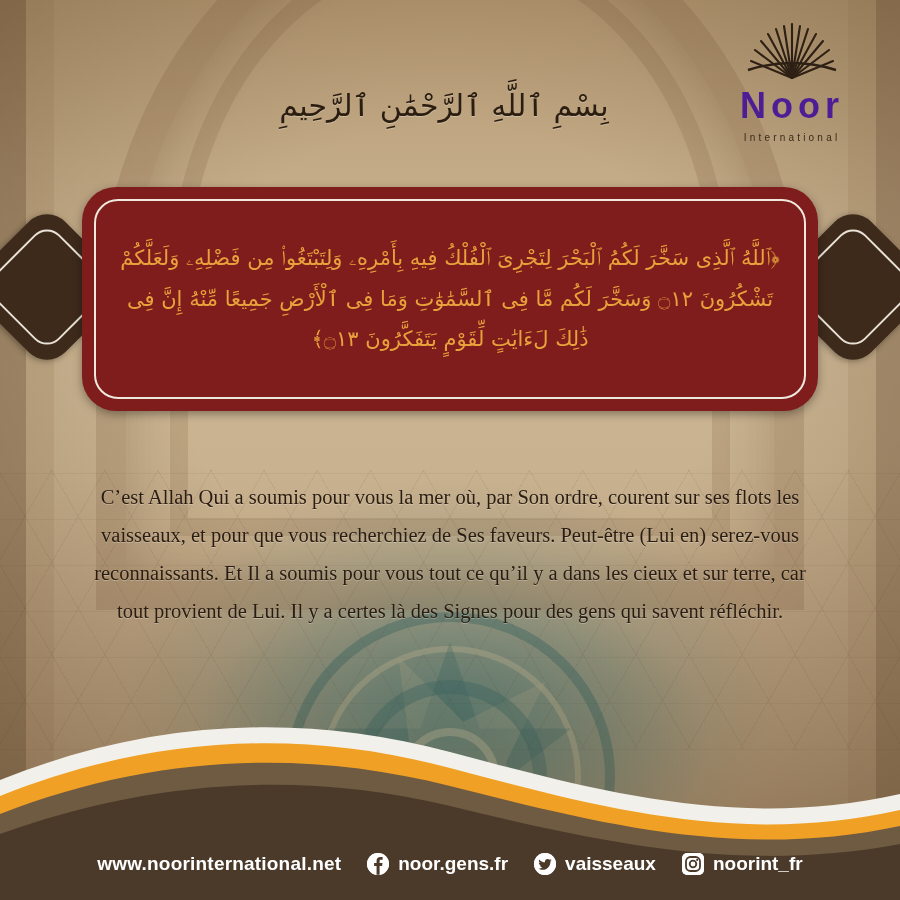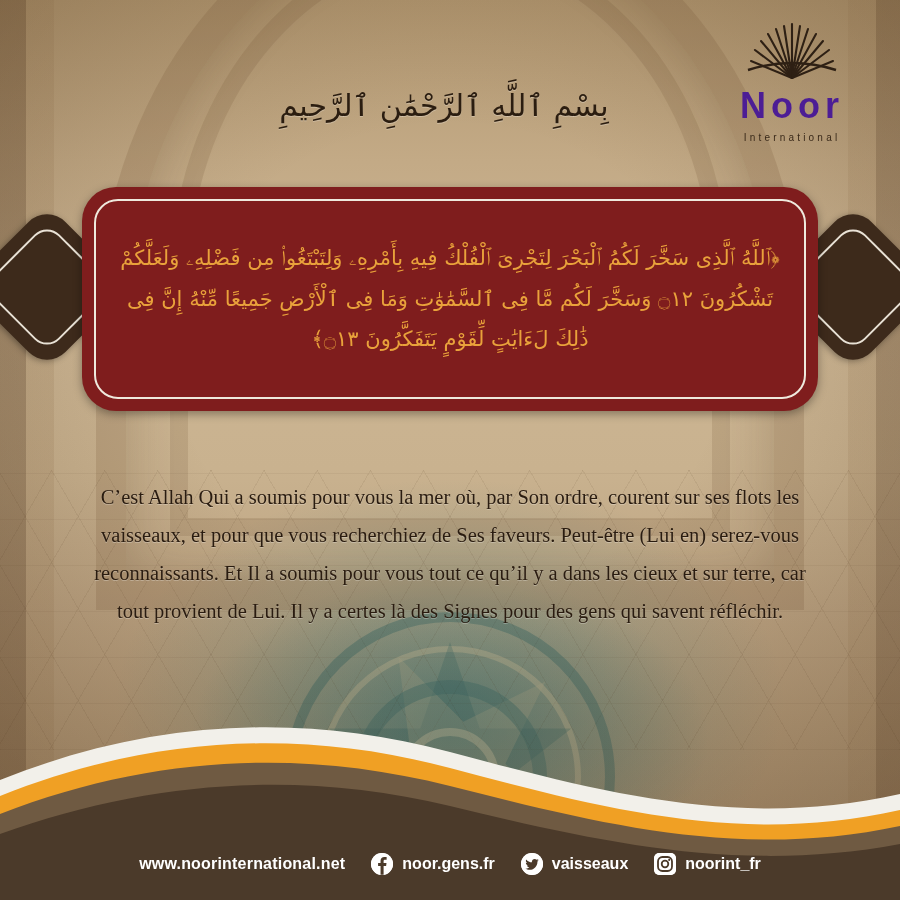--- a/index.html
+++ b/index.html
@@ -238,21 +238,21 @@
     position: absolute;
     left: 0; right: 0;
     bottom: 0;
     height: 72px;
     display: flex;
     align-items: center;
     justify-content: center;
     gap: 26px;
     color: #ffffff;
     font-family: "Liberation Sans", sans-serif;
-    font-size: 16px;
+    font-size: 19px;
     font-weight: 700;
   }
   .footer .item {
     display: flex;
     align-items: center;
     gap: 9px;
     white-space: nowrap;
   }
   .footer .site { letter-spacing: 0.2px; }
   .badge {

